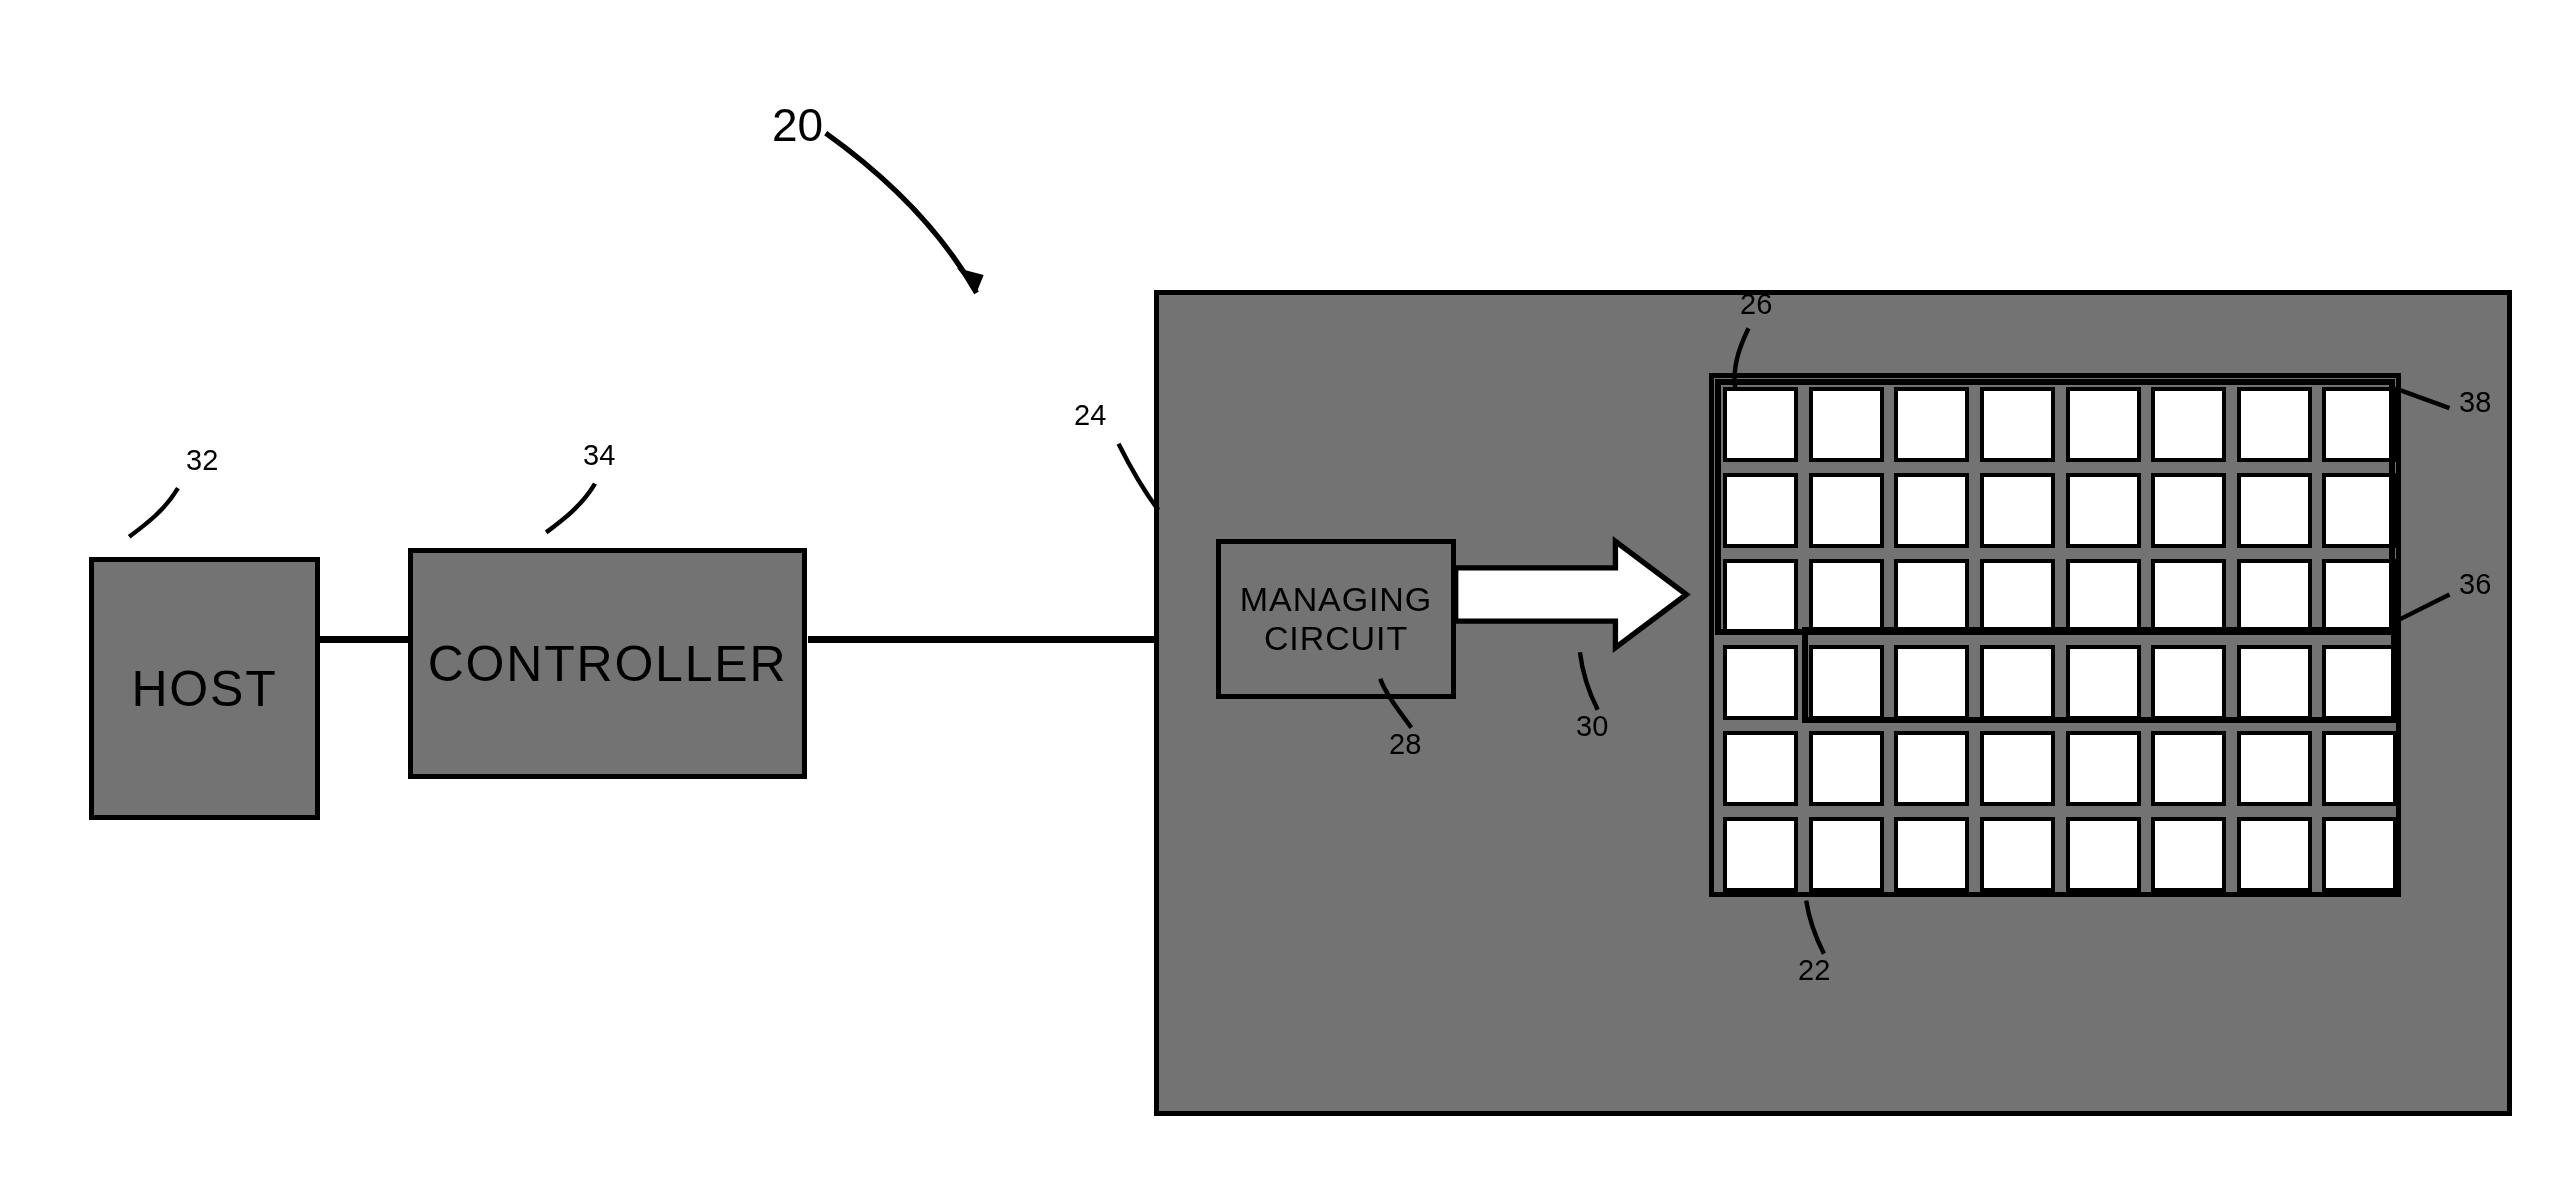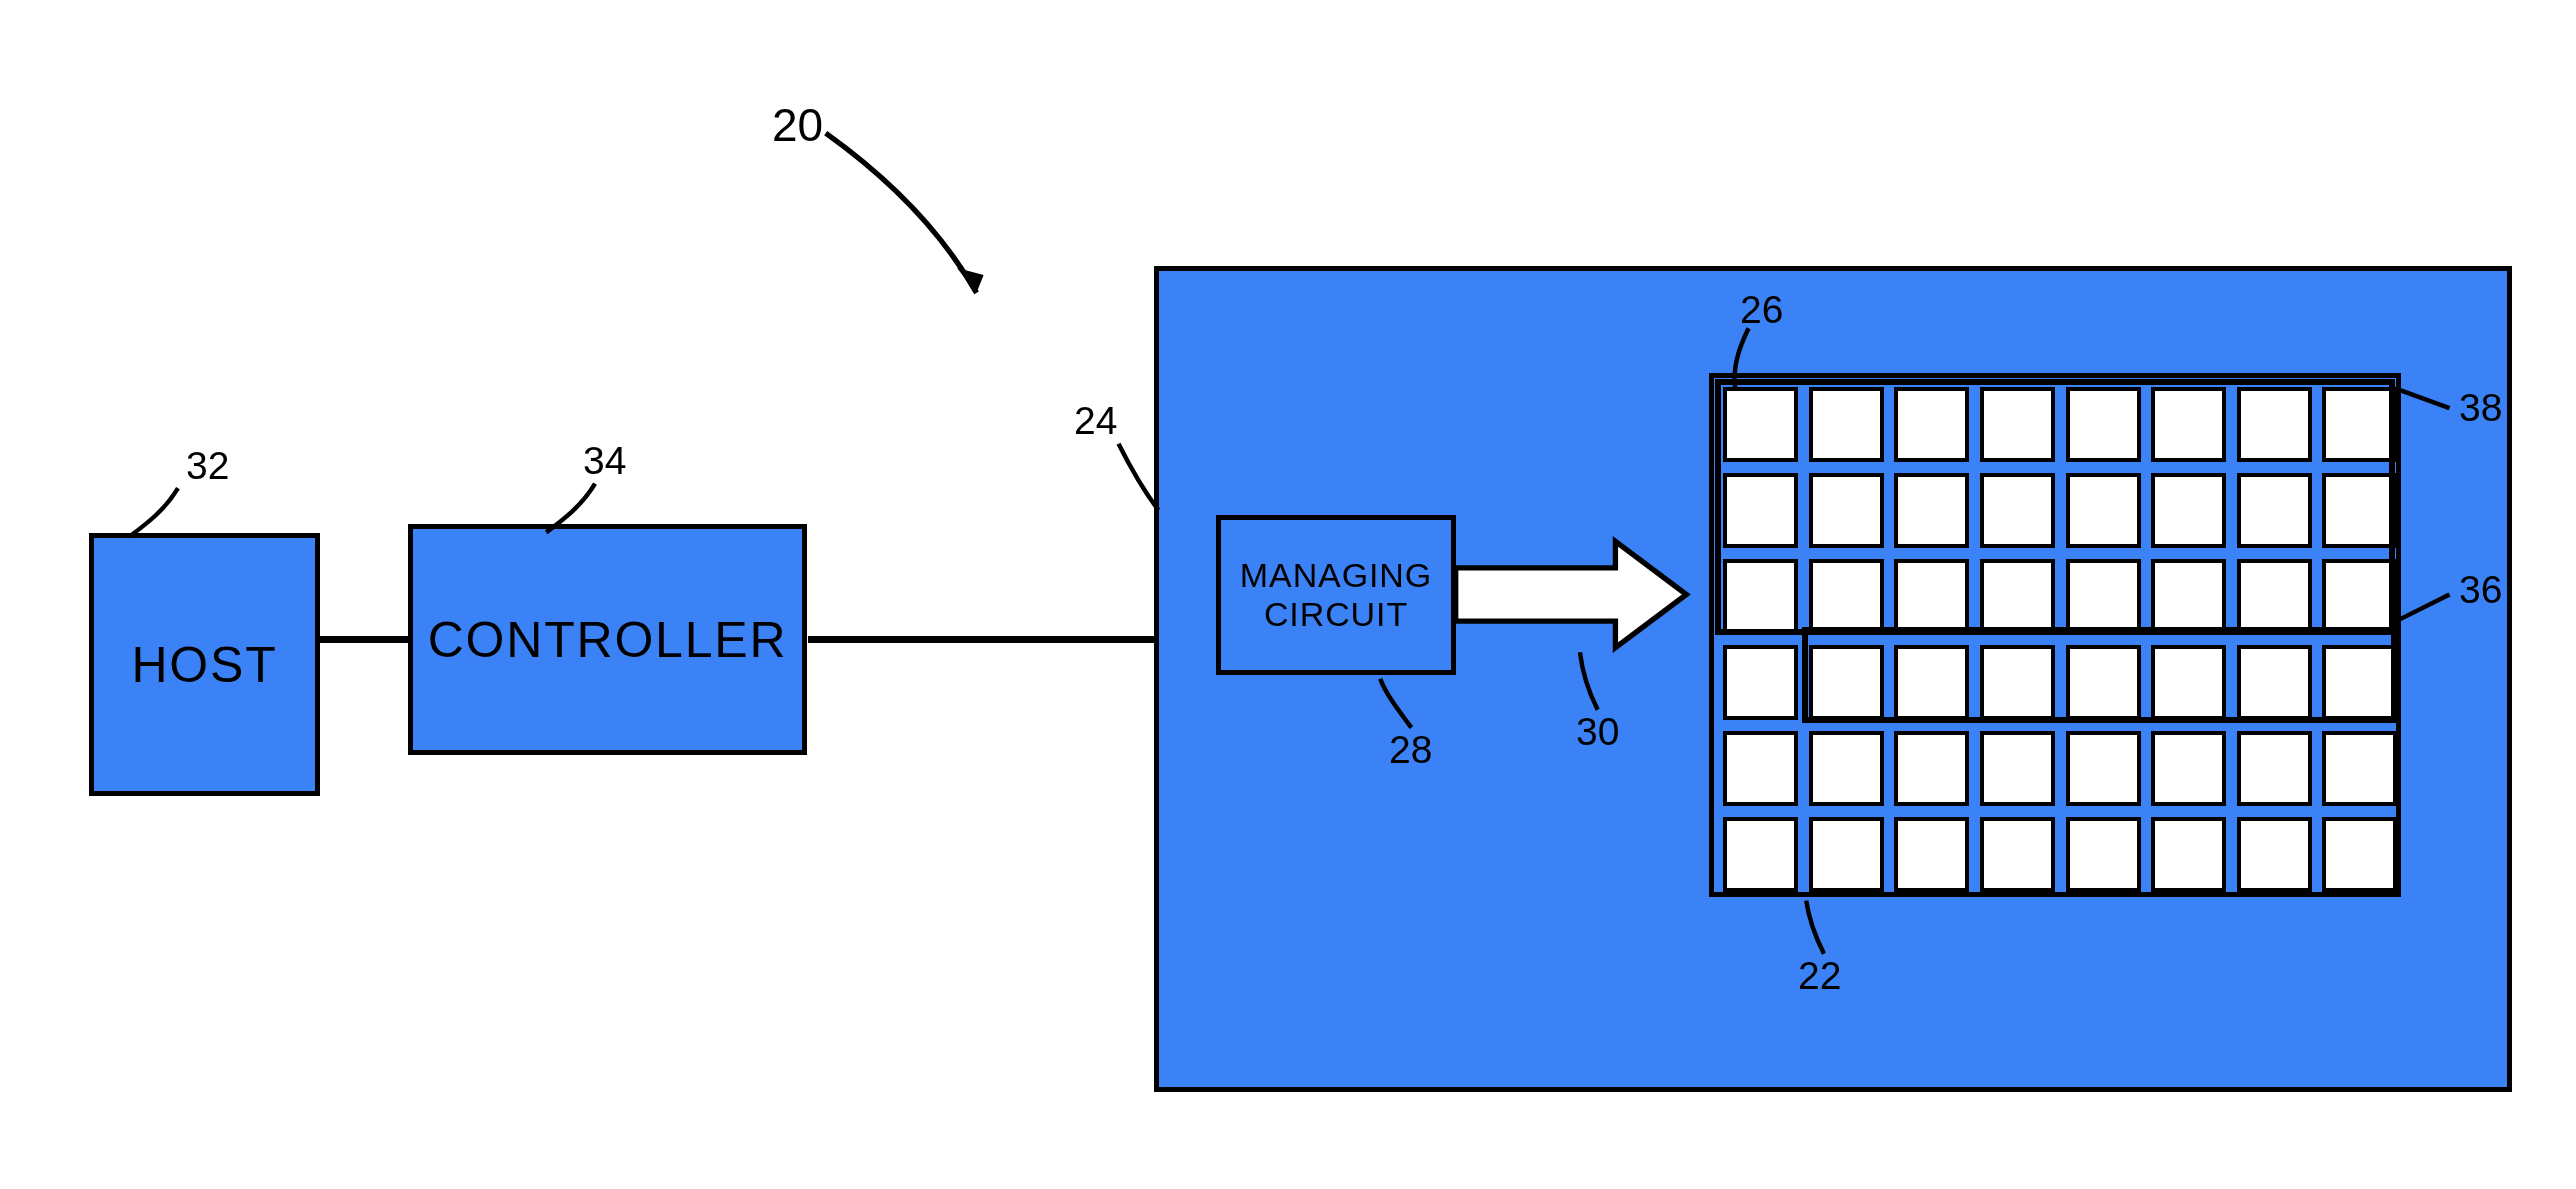--- a/index.html
+++ b/index.html
@@ -16,26 +16,27 @@
     height: 1189px;
   }
   .box {
     position: absolute;
     border: 5.3px solid #000;
     box-sizing: border-box;
     display: flex;
     align-items: center;
     justify-content: center;
     text-align: center;
-    background: #3b82f6;
+    background: #737373;
     font-weight: 400;
+    margin-top: 24px;
   }
   .label {
     position: absolute;
-    font-size: 39px;
+    font-size: 29px;
     color: #000;
     white-space: nowrap;
   }
   .device-label {
     font-size: 39px;
     letter-spacing: 1.8px;
   }
   .host-text, .controller-text {
     font-size: 50px;
     letter-spacing: 1.8px;

